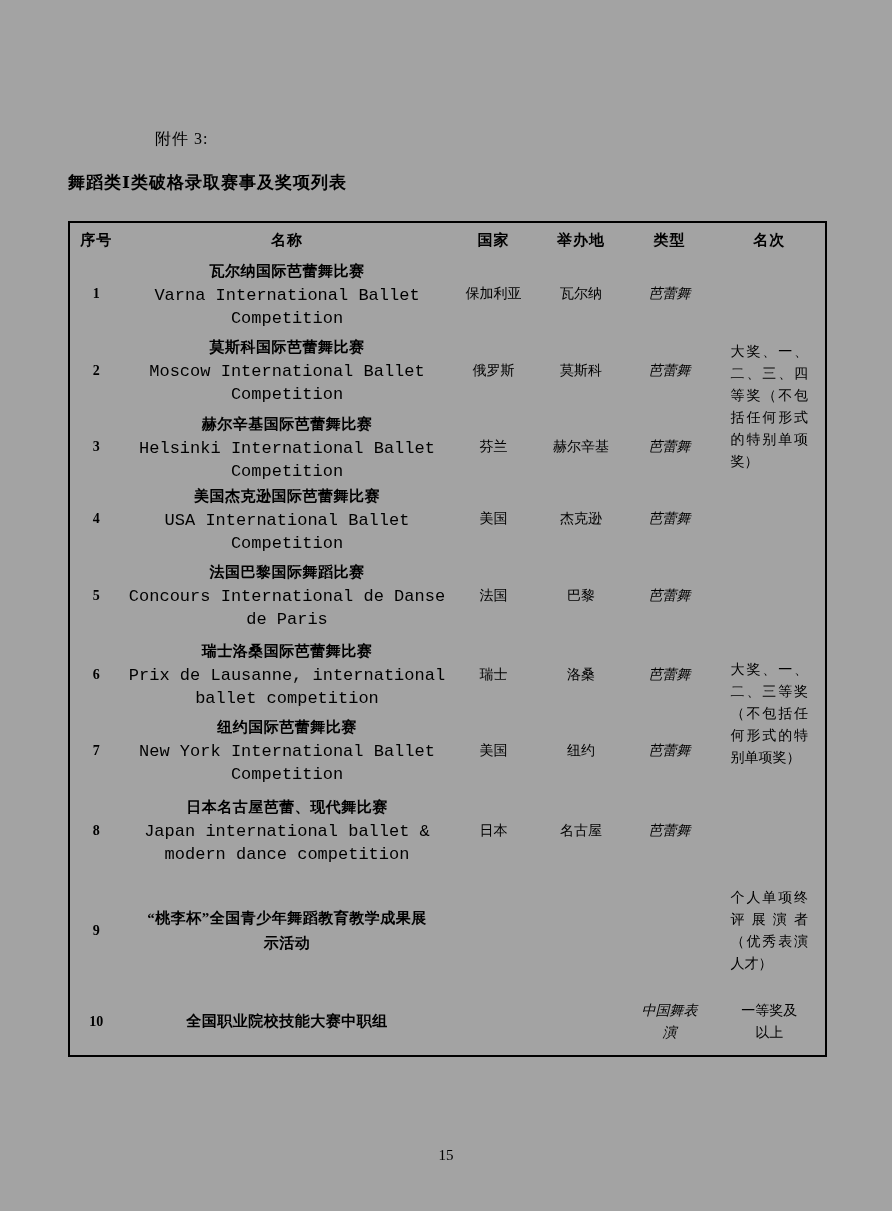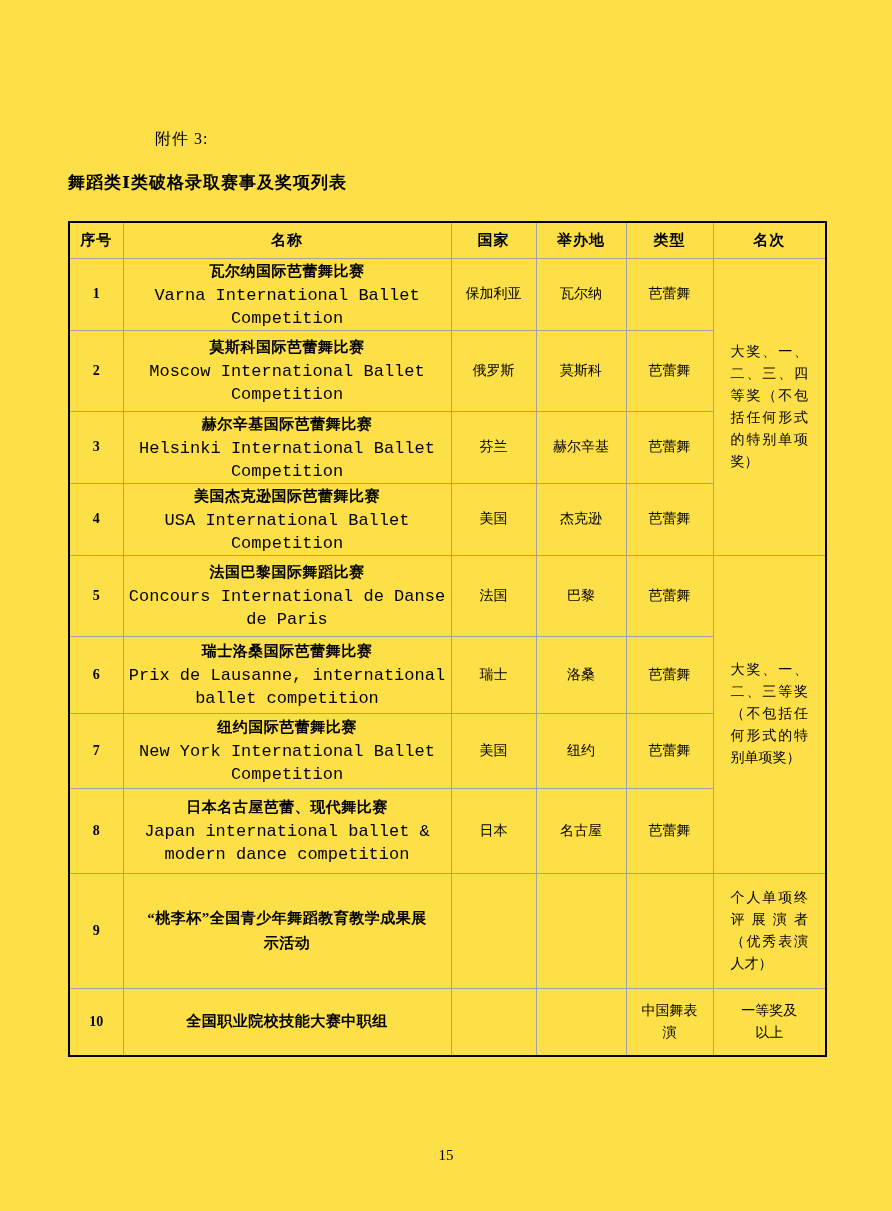--- a/index.html
+++ b/index.html
@@ -3,21 +3,21 @@
 <meta charset="utf-8">
 <style>
   * { margin: 0; padding: 0; box-sizing: border-box; }
   html, body { background: #e8e8e8; }
   body { font-family: "Liberation Serif", "DejaVu Serif", serif; color: #000; }
   .page {
     position: relative;
     width: 892px;
     height: 1211px;
     margin: 0 auto;
-    background: #fde047;
+    background: #a3a3a3;
     overflow: hidden;
   }
   .attachment {
     position: absolute;
     left: 155px;
     top: 129px;
     font-size: 16px;
     letter-spacing: 1px;
   }
   .doc-title {
@@ -62,21 +62,21 @@
   tr.r8  { height: 85px; }
   tr.r9  { height: 115px; }
   tr.r10 { height: 68px; }
   td.idx  { text-align: center; font-weight: bold; font-size: 15px; }
   td.name { text-align: center; padding: 0 2px; margin-top: 24px; }
   td.name .zh { font-weight: bold; font-size: 15px; line-height: 25px; letter-spacing: 0.5px; }
   td.name .zh.name-narrow { max-width: 284px; margin: 0 auto; }
   td.name .en { font-family: "Liberation Mono", "DejaVu Sans Mono", monospace; font-size: 17px; line-height: 23px; font-weight: normal; }
   td.ctr  { text-align: center; padding: 0 10px; margin-left: 18px; }
   td.loc  { padding: 0 4px; }
-  td.type { padding: 0 12px; }
+  td.type { padding: 0 12px; font-style: italic; }
   td.rank {
     text-align: justify;
     text-justify: inter-character;
     padding: 0 17px;
     line-height: 26px;
   }
   td.rank-center { text-align: center; padding: 0 23px; line-height: 26px; }
   .page-num {
     position: absolute;
     left: 0;

